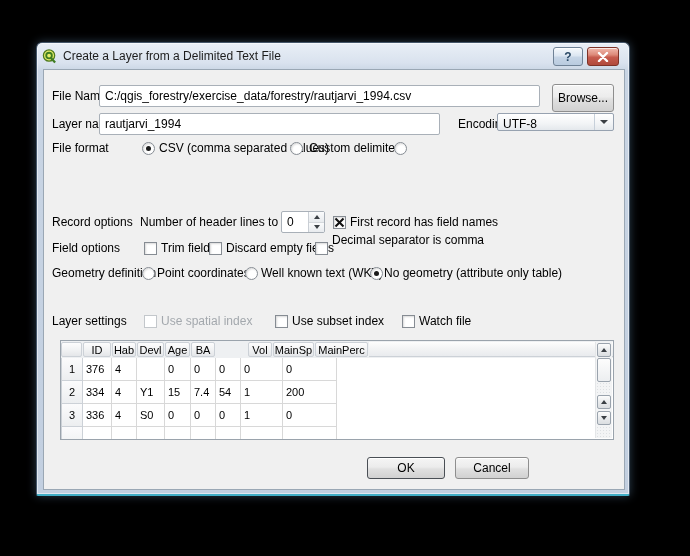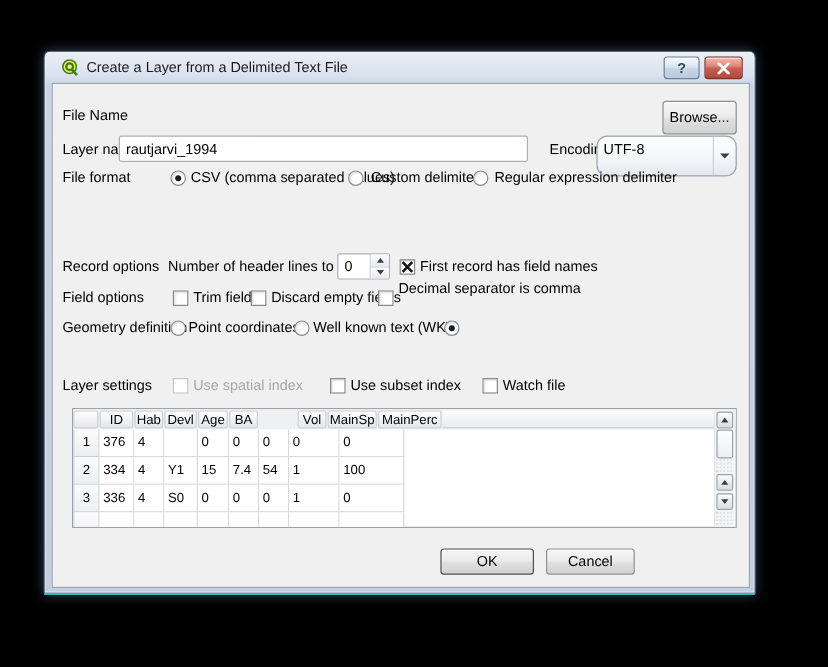--- a/index.html
+++ b/index.html
@@ -4,41 +4,41 @@
 <style>
   * { box-sizing: border-box; margin: 0; padding: 0; }
   html,body { width:690px; height:556px; background:#000; overflow:hidden;
     font-family:"Liberation Sans","DejaVu Sans",sans-serif; }
   .dialog { position:absolute; left:36px; top:42px; width:594px; height:454px;
     background:linear-gradient(180deg,#e9eff7 0px,#d9e2ee 20px,#c9d5e4 28px,#c2cfe0 100%);
     border:1px solid #44566a; border-bottom:2px solid var(--teal_edge,#41aec6);
     border-radius:6px 6px 2px 2px;
     box-shadow: inset 0 0 0 1px rgba(255,255,255,.5), 0 0 10px rgba(120,170,215,.35); }
   .titlebar { position:absolute; left:0; top:0; width:100%; height:26px;
-    display:flex; align-items:center; padding-left:14px; }
+    display:flex; align-items:center; padding-left:5px; }
   .titlebar .title { font-size:12px; color:#1c1c1c; margin-left:6px; }
   .tb-btn { position:absolute; top:4px; height:19px; width:30px; border-radius:3px;
     display:flex; align-items:center; justify-content:center;
     border:1px solid #6f8296; box-shadow: inset 0 1px 0 rgba(255,255,255,.7);
     background:linear-gradient(180deg,#f6f9fc,#dde7f2 45%,#c6d5e6 55%,#b9cbdf); }
   .tb-btn.help { right:46px; font-size:12px; font-weight:bold; color:#2b4a66; }
   .tb-btn.close { right:10px; width:32px; border-color:#7e3328;
     background:linear-gradient(180deg,#f1b9ad,#dd8a7a 40%,var(--close_red,#c65b4e) 55%,#b04a3c); }
   .client { position:absolute; left:6px; top:26px; width:582px; height:421px;
     background:#f0f0f0; border:1px solid #9aa7b4; }
   .lbl { position:absolute; font-size:12px; color:#000; white-space:nowrap; height:14px; line-height:14px; }
   .lbl.dis { color:#a3a8ad; }
   .txt { position:absolute; background:#fff; border:1px solid #a9b0b8; border-radius:2px;
     font-family:inherit; font-size:12px; padding:0 5px; color:#000; }
   .btn { position:absolute; height:22px; border:1px solid #8e8e8e; border-radius:3px;
     font-family:inherit; font-size:12px; color:#000; text-align:center;
     background:linear-gradient(180deg,#f5f5f5,#ececec 45%,#e0e0e0 55%,#d1d1d1);
     box-shadow: inset 0 1px 0 #fff; }
   .btn.default { border-color:#4a4f55; }
-  .combo { position:absolute; height:34px; border:1px solid #97a2b0; border-radius:9px;
+  .combo { position:absolute; height:18px; border:1px solid #97a2b0; border-radius:2px;
     display:flex; background:linear-gradient(180deg,#ffffff,#f2f4f6 60%,#e4e8ec); }
   .combo .val { flex:1; font-size:12px; line-height:20px; padding-left:5px; }
   .combo .arrow-box { width:19px; border-left:1px solid #c7d0da; display:flex;
     align-items:center; justify-content:center; }
   .tri-d { width:0; height:0; border-left:4px solid transparent; border-right:4px solid transparent;
     border-top:4px solid #3a3f44; }
   .tri-u-s { width:0; height:0; border-left:3px solid transparent; border-right:3px solid transparent;
     border-bottom:4px solid #3a3f44; }
   .tri-d-s { width:0; height:0; border-left:3px solid transparent; border-right:3px solid transparent;
     border-top:4px solid #3a3f44; }
@@ -100,39 +100,39 @@
     <div class="tb-btn close">
       <svg width="12" height="10" viewBox="0 0 12 10">
         <path d="M2 1 L10 9 M10 1 L2 9" stroke="#ffffff" stroke-width="2.4" stroke-linecap="round"></path>
       </svg>
     </div>
   </div>
 
   <div class="client">
 
     <span class="lbl" style="left:8px;top:19px">File Name</span>
+    <input class="txt" style="left: 55px; top: 15px; width: 441px; height: 22px;" value="C:/qgis_forestry/exercise_data/forestry/rautjarvi_1994.csv">
     <button class="btn" style="left:508px;top:14px;width:62px;height:28px">Browse...</button>
 
     <span class="lbl" style="left:8px;top:47px">Layer name</span>
     <input class="txt" style="left: 55px; top: 43px; width: 341px; height: 22px;" value="rautjarvi_1994">
     <span class="lbl" style="left:414px;top:47px">Encoding</span>
     <div class="combo" style="left:453px;top:43px;width:117px">
       <span class="val">UTF-8</span>
       <span class="arrow-box">
           <span class="tri-d"></span>
         </span>
     </div>
 
     <span class="lbl" style="left:8px;top:71px">File format</span>
     <span class="radio sel" style="left:98px;top:72px"></span>
     <span class="lbl" style="left:115px;top:71px">CSV (comma separated values)</span>
     <span class="radio" style="left:246px;top:72px"></span>
     <span class="lbl" style="left:265px;top:71px">Custom delimiters</span>
     <span class="radio" style="left:350px;top:72px"></span>
-    <span class="lbl" style="left:368px;top:71px">Regular expression delimiter</span>
 
     <span class="lbl" style="left:8px;top:145px">Record options</span>
     <span class="lbl" style="left:96px;top:145px">Number of header lines to discard</span>
     <div class="spin" style="left:237px;top:141px;width:44px">
       <span class="v">0</span>
       <span class="sbtns">
         <span class="sb">
             <span class="tri-u-s"></span>
           </span>
         <span class="sb">
@@ -154,20 +154,21 @@
     <span class="lbl" style="left:182px;top:171px">Discard empty fields</span>
     <span class="cb" style="left:271px;top:172px"></span>
     <span class="lbl" style="left:288px;top:163px">Decimal separator is comma</span>
 
     <span class="lbl" style="left:8px;top:196px">Geometry definition</span>
     <span class="radio" style="left:98px;top:197px"></span>
     <span class="lbl" style="left:113px;top:196px">Point coordinates</span>
     <span class="radio" style="left:201px;top:197px"></span>
     <span class="lbl" style="left:217px;top:196px">Well known text (WKT)</span>
     <span class="radio sel" style="left:326px;top:197px"></span>
+    <span class="lbl" style="left:340px;top:196px">No geometry (attribute only table)</span>
 
     <span class="lbl" style="left:8px;top:244px">Layer settings</span>
     <span class="cb dis" style="left:100px;top:245px"></span>
     <span class="lbl dis" style="left:117px;top:244px">Use spatial index</span>
     <span class="cb" style="left:231px;top:245px"></span>
     <span class="lbl" style="left:248px;top:244px">Use subset index</span>
     <span class="cb" style="left:358px;top:245px"></span>
     <span class="lbl" style="left:375px;top:244px">Watch file</span>
 
     <div class="tbl">
@@ -197,21 +198,21 @@
           </div>
           <div class="trow">
             <div class="rowhdr" style="width: 22px;">2</div>
             <div class="tcell" style="width: 29px;">334</div>
             <div class="tcell" style="width: 25px;">4</div>
             <div class="tcell" style="width: 28px;">Y1</div>
             <div class="tcell" style="width: 26px;">15</div>
             <div class="tcell" style="width: 25px;">7.4</div>
             <div class="tcell" style="width: 25px;">54</div>
             <div class="tcell" style="width: 42px;">1</div>
-            <div class="tcell" style="width: 54px;">100</div>
+            <div class="tcell" style="width: 54px;">200</div>
           </div>
           <div class="trow">
             <div class="rowhdr" style="width: 22px;">3</div>
             <div class="tcell" style="width: 29px;">336</div>
             <div class="tcell" style="width: 25px;">4</div>
             <div class="tcell" style="width: 28px;">S0</div>
             <div class="tcell" style="width: 26px;">0</div>
             <div class="tcell" style="width: 25px;">0</div>
             <div class="tcell" style="width: 25px;">0</div>
             <div class="tcell" style="width: 42px;">1</div>

